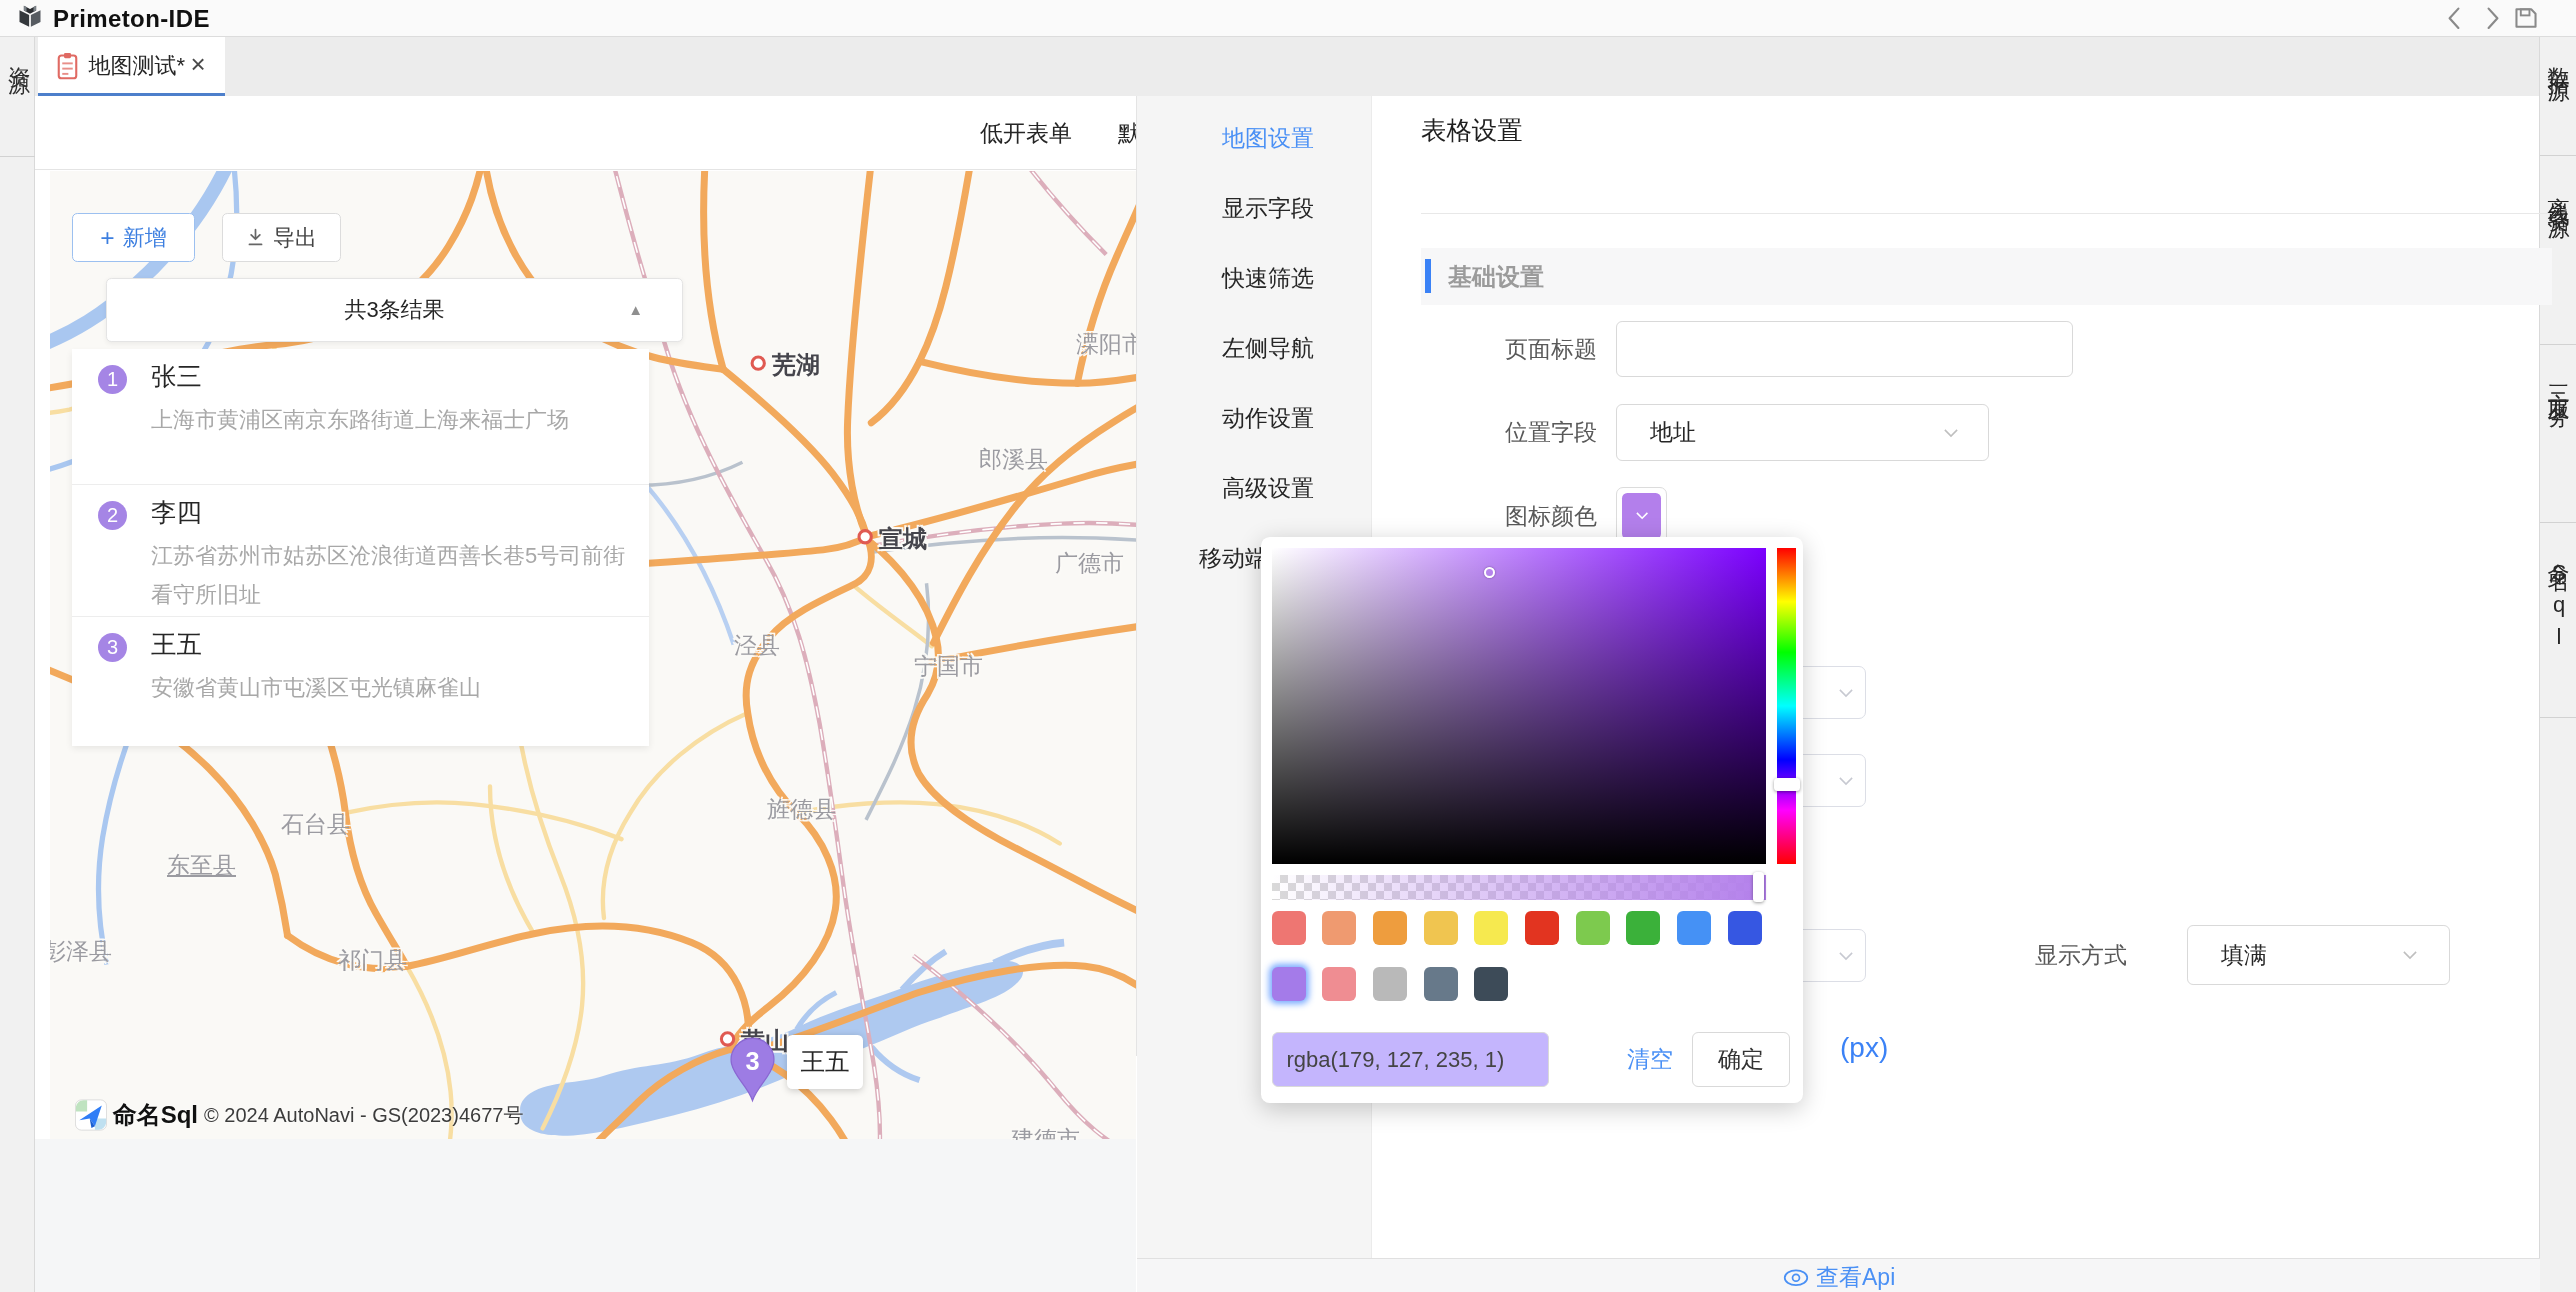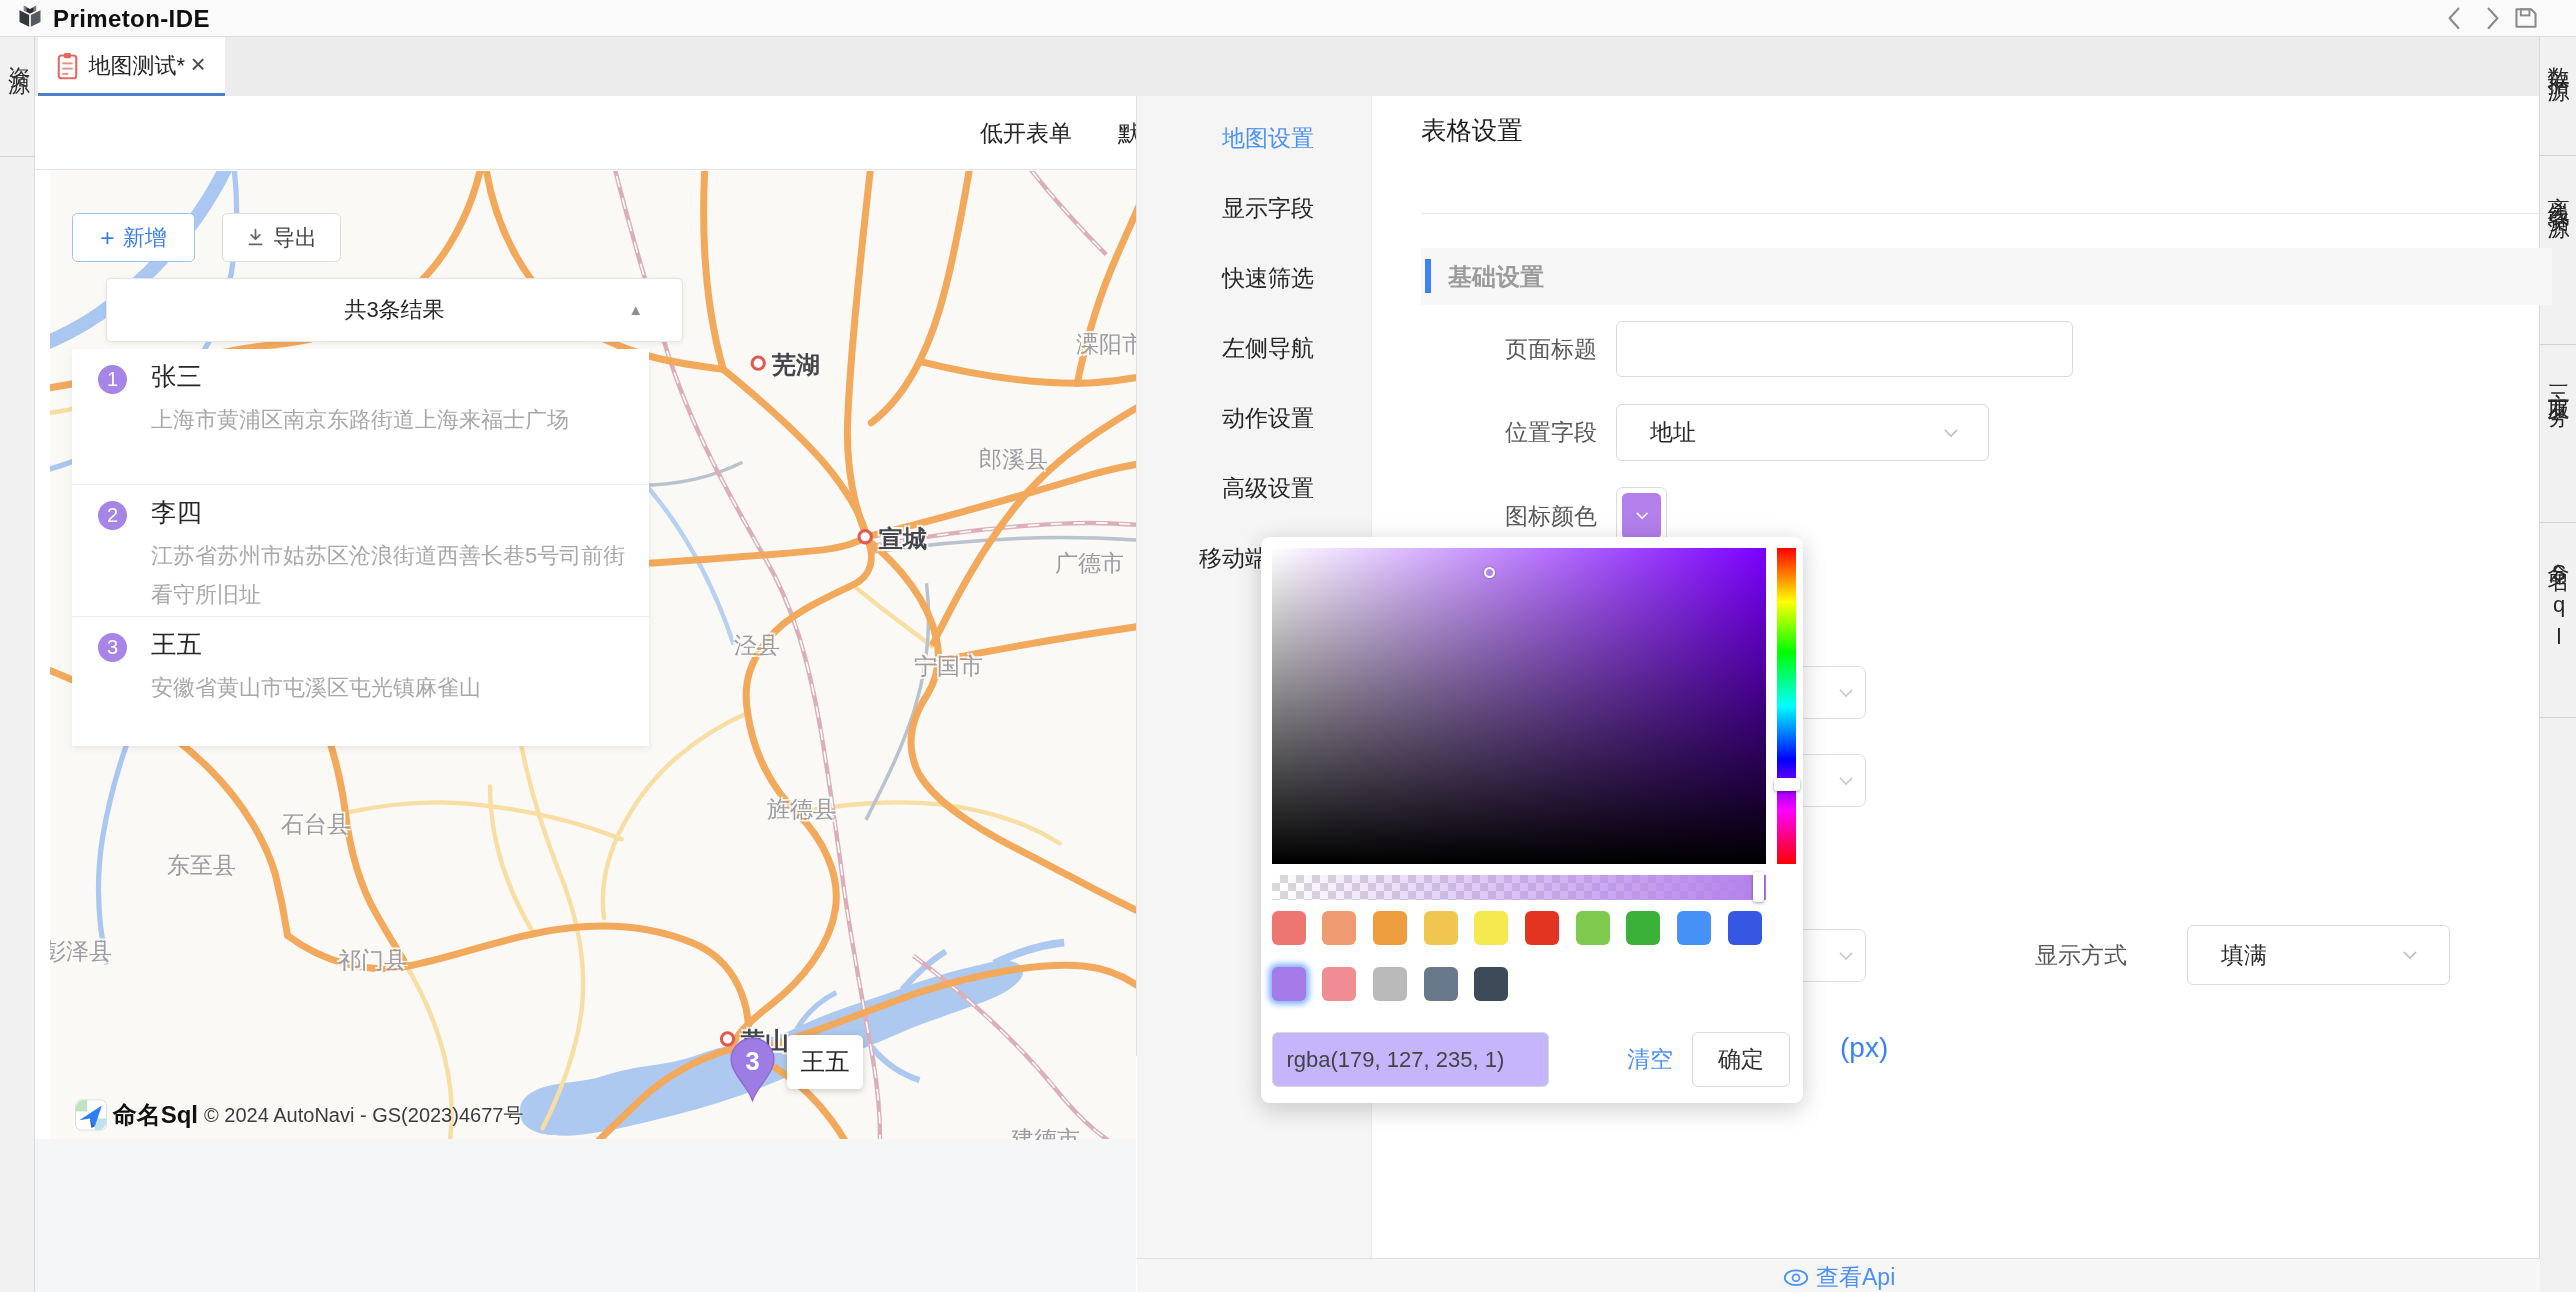--- a/index.html
+++ b/index.html
@@ -275,21 +275,21 @@
       <span class="mlabel mcity" style="left:722px;top:178px;">芜湖</span>
       <span class="mlabel mcity" style="left:829px;top:352px;">宣城</span>
       <span class="mlabel mcity" style="left:691px;top:854px;">黄山</span>
       <span class="mlabel" style="left:929px;top:273px;text-align:center;">郎溪县</span>
       <span class="mlabel" style="left:1026px;top:158px;">溧阳市</span>
       <span class="mlabel" style="left:1005px;top:377px;">广德市</span>
       <span class="mlabel" style="left:684px;top:459px;">泾县</span>
       <span class="mlabel" style="left:864px;top:480px;">宁国市</span>
       <span class="mlabel" style="left:717px;top:623px;">旌德县</span>
       <span class="mlabel" style="left:231px;top:638px;">石台县</span>
-      <span class="mlabel" style="left:117px;top:679px;">东至县</span>
+      <span class="mlabel" style="left:117px;top:679px;text-decoration:underline;">东至县</span>
       <span class="mlabel" style="left:-7px;top:765px;">彭泽县</span>
       <span class="mlabel" style="left:288px;top:774px;">祁门县</span>
       <span class="mlabel" style="left:961px;top:953px;">建德市</span>
 
       <span class="map-pin">
         <svg width="53" height="68" viewBox="0 0 60 78">
           <path d="M30 74 C24 57 10 48 6 32 A24.5 24.5 0 1 1 54 32 C50 48 36 57 30 74 Z" fill="#9d7ce4" stroke="#8a68d2" stroke-width="1.5"></path>
         </svg>
       </span>
       <span class="pin-num">3</span>

